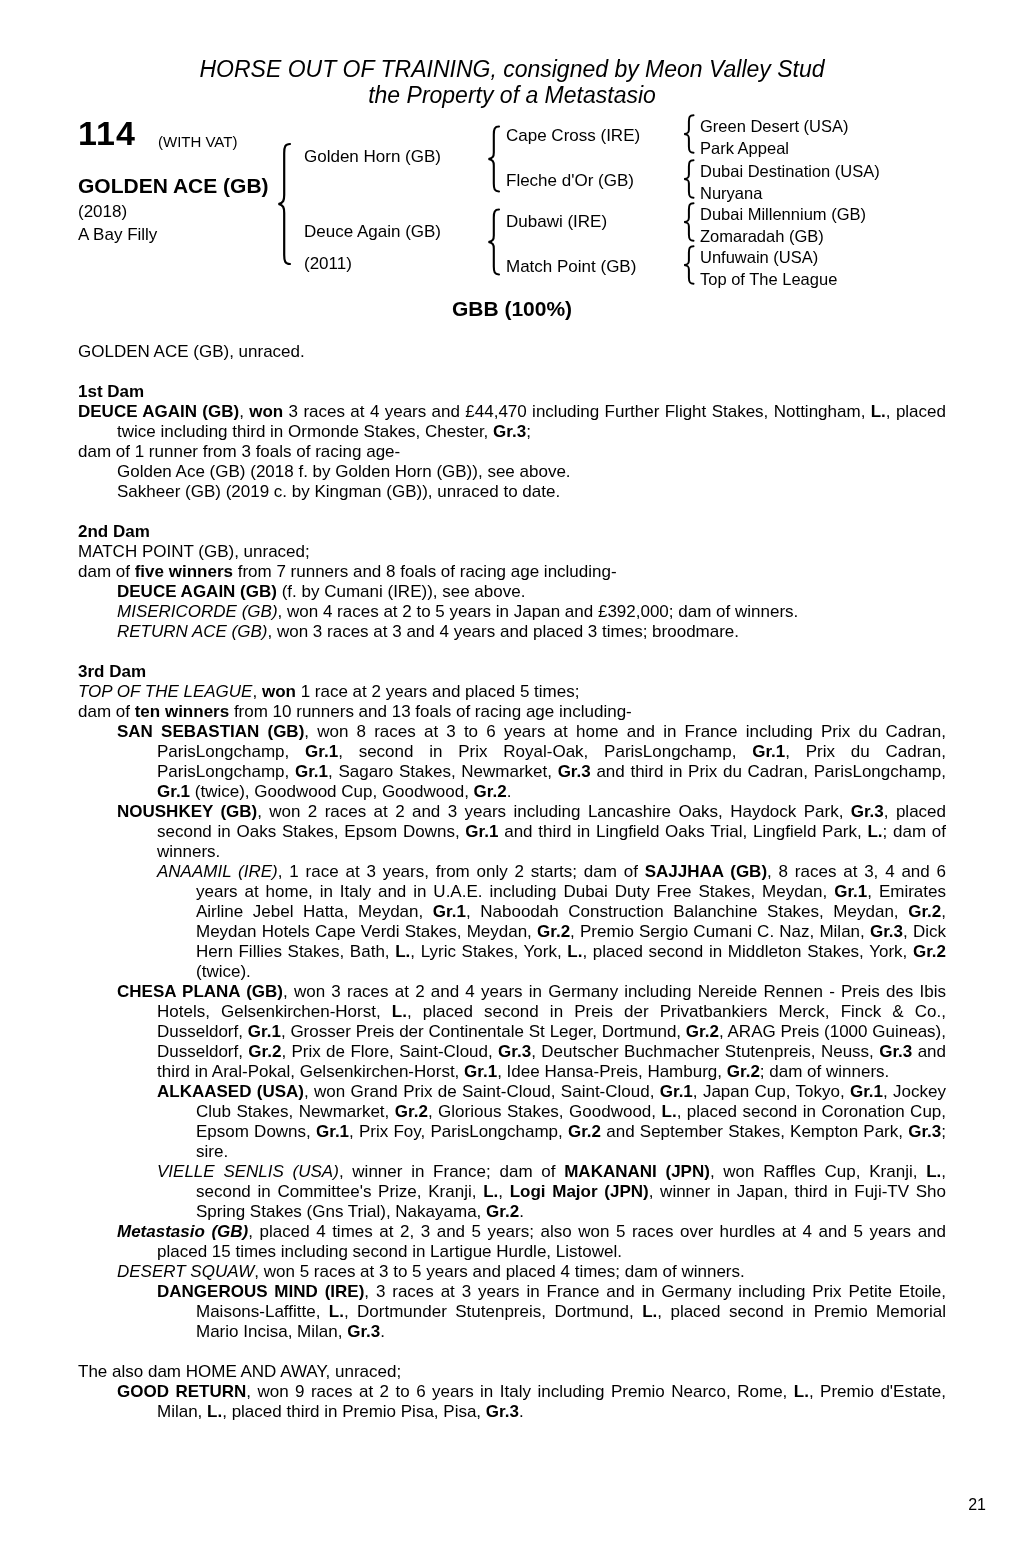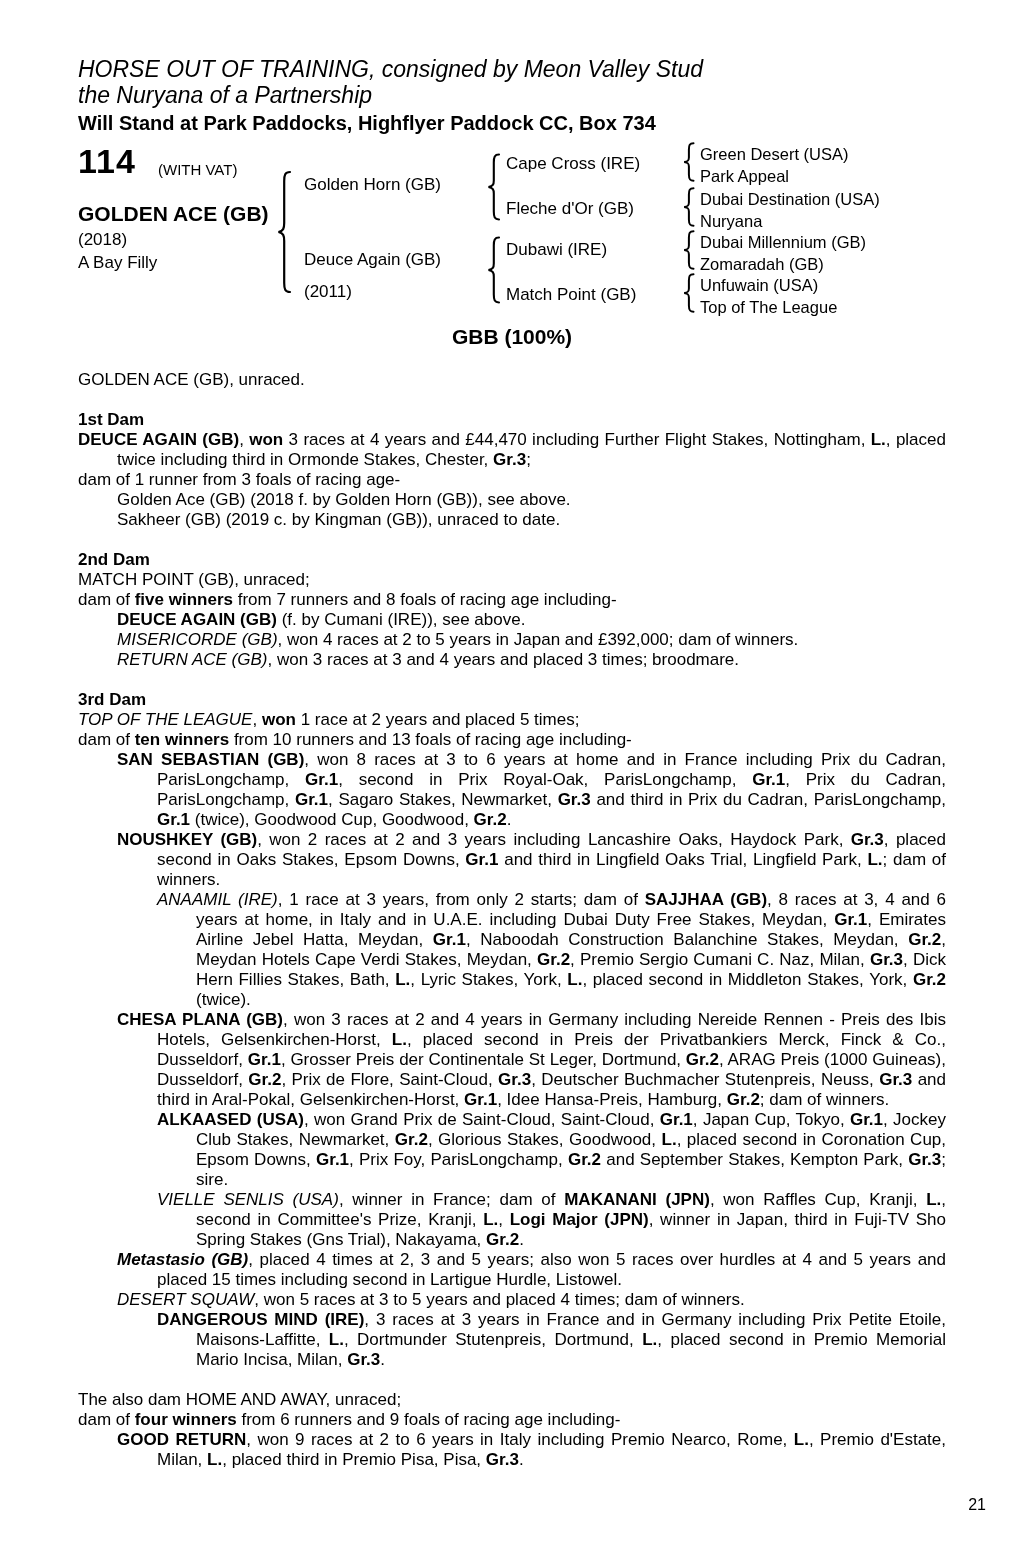--- a/index.html
+++ b/index.html
@@ -6,21 +6,21 @@
   .page{
     position:relative;
     width:1024px;height:1558px;
     background:#ffffff;color:#000000;
     font-family:"Liberation Sans","DejaVu Sans",sans-serif;
     box-sizing:border-box;
     padding:56px 78px 0 78px;
     overflow:hidden;
   }
   
-  .title-line{ text-align:left; font-style:italic; font-size:23px; line-height:26px; }
+  .title-line{ text-align:center; font-style:italic; font-size:23px; line-height:26px; }
   .stand-line{ font-weight:bold; font-size:20px; line-height:26px; margin-top:2px; }
   
   .pedigree{ position:relative; height:176px; margin-top:6px; }
   .ped{ position:absolute; white-space:nowrap; font-size:17px; line-height:20px; }
   .lot-number{ font-size:34px; font-weight:bold; line-height:34px; letter-spacing:1px; }
   .lot-vat{ font-size:15px; }
   .horse-name{ font-size:21px; font-weight:bold; }
   .gp{ font-size:16.5px; }
   .brace{ position:absolute; }
   .brace path{ fill:none; stroke:#000; stroke-linecap:round; }
@@ -36,22 +36,21 @@
   .seg-i{ font-style:italic; }
   .seg-bi{ font-weight:bold; font-style:italic; }
   .page-number{ position:absolute; top:1496px; right:38px; font-size:16px; }
 </style>
 </head>
 <body>
 
 <div class="page">
 
   <div class="title-line">HORSE OUT OF TRAINING, consigned by Meon Valley Stud</div>
-  <div class="title-line">the Nuryana of a Partnership</div>
-  <div class="stand-line">Will Stand at Park Paddocks, Highflyer Paddock CC, Box 734</div>
+  <div class="title-line">the Property of a Metastasio</div>
 
   <div class="pedigree">
     <span class="ped lot-number" style="left:0;top:2px">114</span>
     <span class="ped lot-vat" style="left:80px;top:18px">(WITH VAT)</span>
     <span class="ped horse-name" style="left:0;top:62px">GOLDEN ACE (GB)</span>
     <span class="ped" style="left:0;top:88px">(2018)</span>
     <span class="ped" style="left:0;top:111px">A Bay Filly</span>
 
     <svg class="brace" style="left:198px;top:28px" width="16" height="124" viewBox="0 0 16 124">
       <path d="M 14 2 C 9 2, 8.2 5, 8.2 11 L 8.2 53 C 8.2 58.5, 7.4 60.8, 2.5 62 C 7.4 63.2, 8.2 65.5, 8.2 71 L 8.2 113 C 8.2 119, 9 122, 14 122" stroke-width="2.2"></path>
@@ -117,18 +116,17 @@
       <p class="para" style="padding-left: 79px; text-indent: -40px;"><span class="seg-b">SAN SEBASTIAN (GB)</span><span class="seg-n">, won 8 races at 3 to 6 years at home and in France including Prix du Cadran, ParisLongchamp, </span><span class="seg-b">Gr.1</span><span class="seg-n">, second in Prix Royal-Oak, ParisLongchamp, </span><span class="seg-b">Gr.1</span><span class="seg-n">, Prix du Cadran, ParisLongchamp, </span><span class="seg-b">Gr.1</span><span class="seg-n">, Sagaro Stakes, Newmarket, </span><span class="seg-b">Gr.3</span><span class="seg-n"> and third in Prix du Cadran, ParisLongchamp, </span><span class="seg-b">Gr.1</span><span class="seg-n"> (twice), Goodwood Cup, Goodwood, </span><span class="seg-b">Gr.2</span><span class="seg-n">.</span></p>
       <p class="para" style="padding-left: 79px; text-indent: -40px;"><span class="seg-b">NOUSHKEY (GB)</span><span class="seg-n">, won 2 races at 2 and 3 years including Lancashire Oaks, Haydock Park, </span><span class="seg-b">Gr.3</span><span class="seg-n">, placed second in Oaks Stakes, Epsom Downs, </span><span class="seg-b">Gr.1</span><span class="seg-n"> and third in Lingfield Oaks Trial, Lingfield Park, </span><span class="seg-b">L.</span><span class="seg-n">; dam of winners.</span></p>
       <p class="para" style="padding-left: 118px; text-indent: -39px;"><span class="seg-i">ANAAMIL (IRE)</span><span class="seg-n">, 1 race at 3 years, from only 2 starts; dam of </span><span class="seg-b">SAJJHAA (GB)</span><span class="seg-n">, 8 races at 3, 4 and 6 years at home, in Italy and in U.A.E. including Dubai Duty Free Stakes, Meydan, </span><span class="seg-b">Gr.1</span><span class="seg-n">, Emirates Airline Jebel Hatta, Meydan, </span><span class="seg-b">Gr.1</span><span class="seg-n">, Naboodah Construction Balanchine Stakes, Meydan, </span><span class="seg-b">Gr.2</span><span class="seg-n">, Meydan Hotels Cape Verdi Stakes, Meydan, </span><span class="seg-b">Gr.2</span><span class="seg-n">, Premio Sergio Cumani C. Naz, Milan, </span><span class="seg-b">Gr.3</span><span class="seg-n">, Dick Hern Fillies Stakes, Bath, </span><span class="seg-b">L.</span><span class="seg-n">, Lyric Stakes, York, </span><span class="seg-b">L.</span><span class="seg-n">, placed second in Middleton Stakes, York, </span><span class="seg-b">Gr.2</span><span class="seg-n"> (twice).</span></p>
       <p class="para" style="padding-left: 79px; text-indent: -40px;"><span class="seg-b">CHESA PLANA (GB)</span><span class="seg-n">, won 3 races at 2 and 4 years in Germany including Nereide Rennen - Preis des Ibis Hotels, Gelsenkirchen-Horst, </span><span class="seg-b">L.</span><span class="seg-n">, placed second in Preis der Privatbankiers Merck, Finck &amp; Co., Dusseldorf, </span><span class="seg-b">Gr.1</span><span class="seg-n">, Grosser Preis der Continentale St Leger, Dortmund, </span><span class="seg-b">Gr.2</span><span class="seg-n">, ARAG Preis (1000 Guineas), Dusseldorf, </span><span class="seg-b">Gr.2</span><span class="seg-n">, Prix de Flore, Saint-Cloud, </span><span class="seg-b">Gr.3</span><span class="seg-n">, Deutscher Buchmacher Stutenpreis, Neuss, </span><span class="seg-b">Gr.3</span><span class="seg-n"> and third in Aral-Pokal, Gelsenkirchen-Horst, </span><span class="seg-b">Gr.1</span><span class="seg-n">, Idee Hansa-Preis, Hamburg, </span><span class="seg-b">Gr.2</span><span class="seg-n">; dam of winners.</span></p>
       <p class="para" style="padding-left: 118px; text-indent: -39px;"><span class="seg-b">ALKAASED (USA)</span><span class="seg-n">, won Grand Prix de Saint-Cloud, Saint-Cloud, </span><span class="seg-b">Gr.1</span><span class="seg-n">, Japan Cup, Tokyo, </span><span class="seg-b">Gr.1</span><span class="seg-n">, Jockey Club Stakes, Newmarket, </span><span class="seg-b">Gr.2</span><span class="seg-n">, Glorious Stakes, Goodwood, </span><span class="seg-b">L.</span><span class="seg-n">, placed second in Coronation Cup, Epsom Downs, </span><span class="seg-b">Gr.1</span><span class="seg-n">, Prix Foy, ParisLongchamp, </span><span class="seg-b">Gr.2</span><span class="seg-n"> and September Stakes, Kempton Park, </span><span class="seg-b">Gr.3</span><span class="seg-n">; sire.</span></p>
       <p class="para" style="padding-left: 118px; text-indent: -39px;"><span class="seg-i">VIELLE SENLIS (USA)</span><span class="seg-n">, winner in France; dam of </span><span class="seg-b">MAKANANI (JPN)</span><span class="seg-n">, won Raffles Cup, Kranji, </span><span class="seg-b">L.</span><span class="seg-n">, second in Committee's Prize, Kranji, </span><span class="seg-b">L.</span><span class="seg-n">, </span><span class="seg-b">Logi Major (JPN)</span><span class="seg-n">, winner in Japan, third in Fuji-TV Sho Spring Stakes (Gns Trial), Nakayama, </span><span class="seg-b">Gr.2</span><span class="seg-n">.</span></p>
       <p class="para" style="padding-left: 79px; text-indent: -40px;"><span class="seg-bi">Metastasio (GB)</span><span class="seg-n">, placed 4 times at 2, 3 and 5 years; also won 5 races over hurdles at 4 and 5 years and placed 15 times including second in Lartigue Hurdle, Listowel.</span></p>
       <p class="para" style="padding-left: 79px; text-indent: -40px;"><span class="seg-i">DESERT SQUAW</span><span class="seg-n">, won 5 races at 3 to 5 years and placed 4 times; dam of winners.</span></p>
       <p class="para" style="padding-left: 118px; text-indent: -39px;"><span class="seg-b">DANGEROUS MIND (IRE)</span><span class="seg-n">, 3 races at 3 years in France and in Germany including Prix Petite Etoile, Maisons-Laffitte, </span><span class="seg-b">L.</span><span class="seg-n">, Dortmunder Stutenpreis, Dortmund, </span><span class="seg-b">L.</span><span class="seg-n">, placed second in Premio Memorial Mario Incisa, Milan, </span><span class="seg-b">Gr.3</span><span class="seg-n">.</span></p>
       <p class="para gap" style="padding-left: 39px; text-indent: -39px;"><span class="seg-n">The also dam HOME AND AWAY, unraced;</span></p>
-      <p class="para" style="padding-left: 39px; text-indent: -39px;"><span class="seg-n">dam of </span><span class="seg-b">four winners</span><span class="seg-n"> from 6 runners and 9 foals of racing age including-</span></p>
       <p class="para" style="padding-left: 79px; text-indent: -40px;"><span class="seg-b">GOOD RETURN</span><span class="seg-n">, won 9 races at 2 to 6 years in Italy including Premio Nearco, Rome, </span><span class="seg-b">L.</span><span class="seg-n">, Premio d'Estate, Milan, </span><span class="seg-b">L.</span><span class="seg-n">, placed third in Premio Pisa, Pisa, </span><span class="seg-b">Gr.3</span><span class="seg-n">.</span></p>
     </div>
 
   <div class="page-number">21</div>
 </div>
 
 </body></html>

